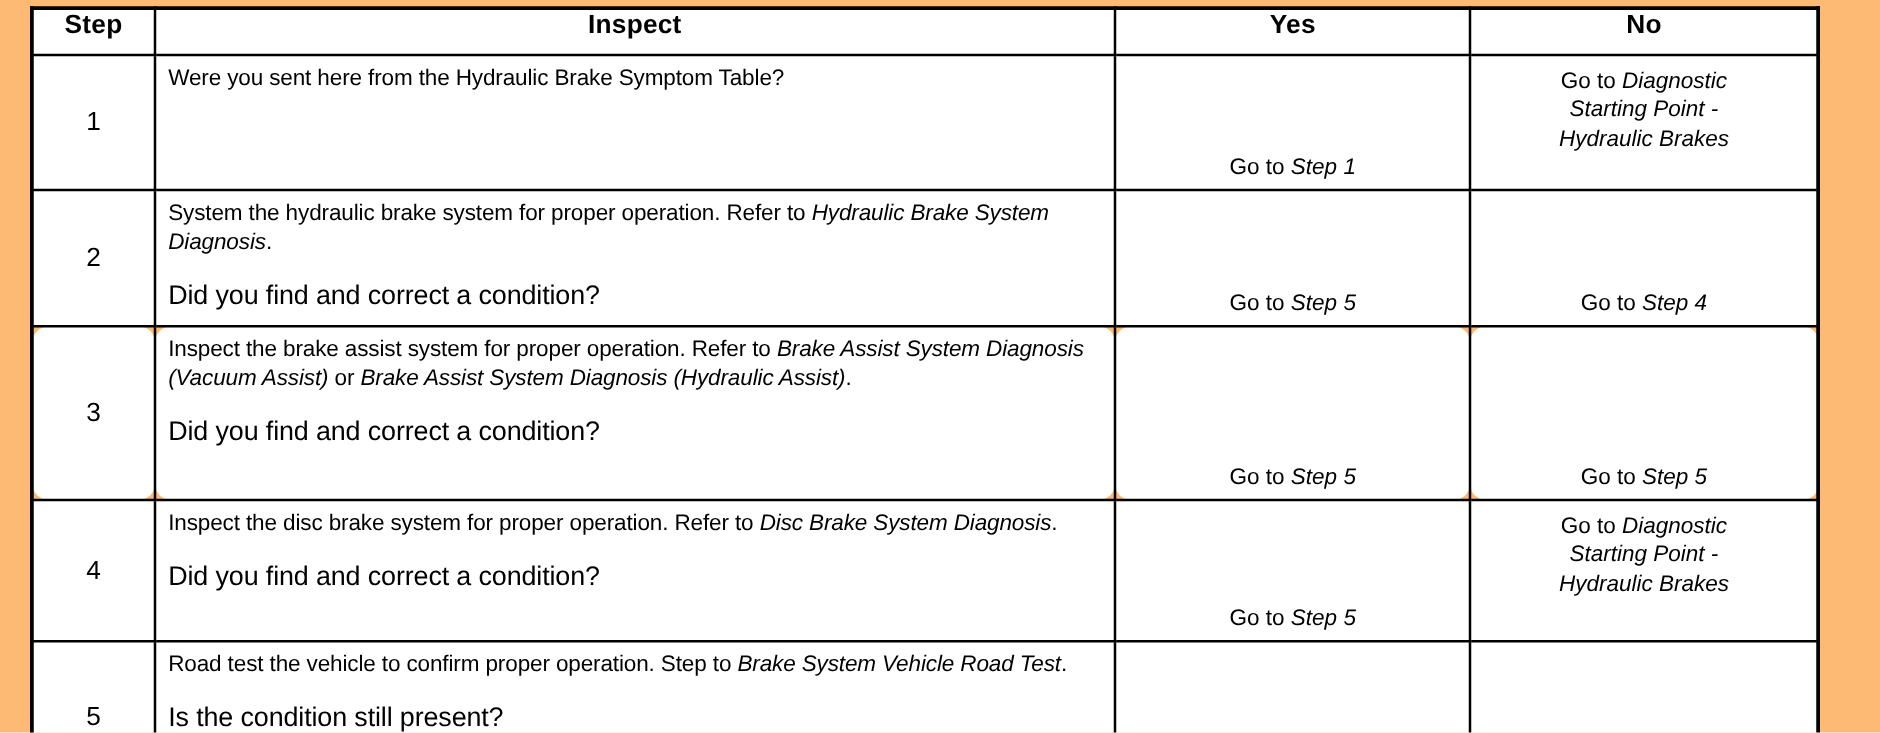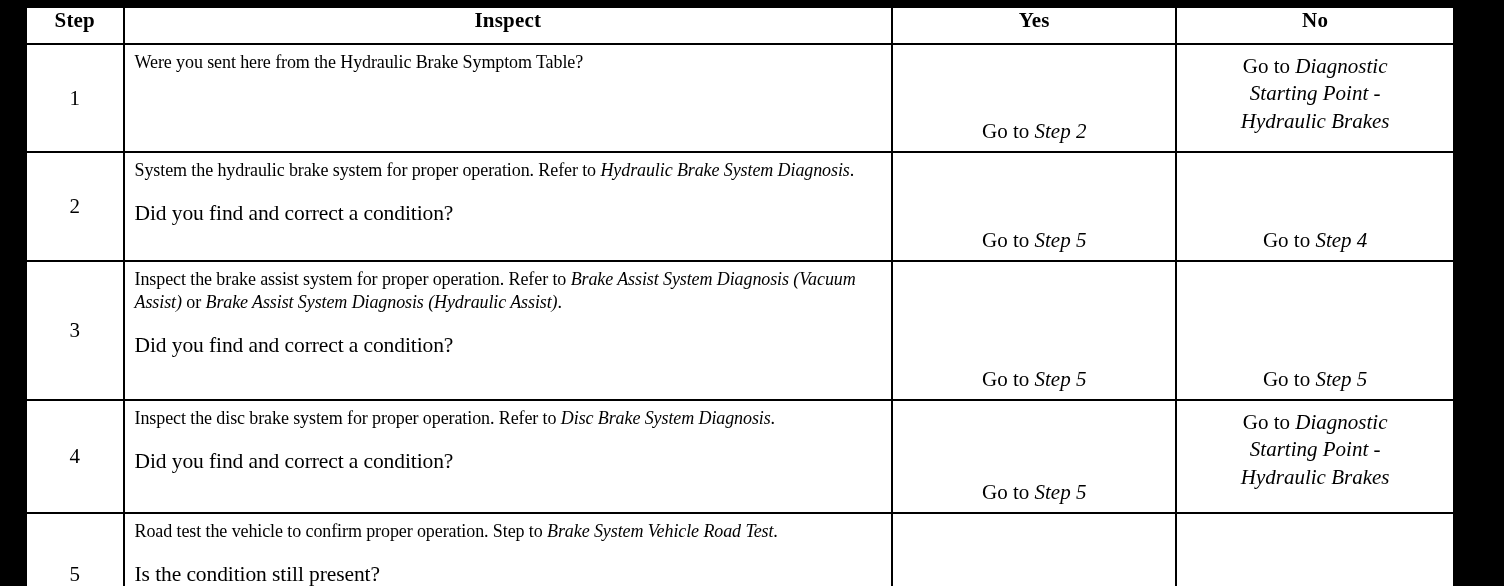--- a/index.html
+++ b/index.html
@@ -12,22 +12,21 @@
     height: 586px;
     font-family: "Liberation Sans", "DejaVu Sans", sans-serif;
     color: #000000;
     overflow: hidden;
   }
 
   .page {
     position: relative;
     width: 1504px;
     height: 586px;
-    background: #000000;
-    font-family: Liberation Serif, serif;
+    background: #fdba74;
   }
 
   
   .diag-table {
     position: absolute;
     left: 24px;
     top: 5px;
     width: 1432px;
     border-collapse: collapse;
     table-layout: fixed;
@@ -85,36 +84,36 @@
   }
   .action-cell em {
     font-style: italic;
   }
 
   
   td.result-cell {
     text-align: center;
     vertical-align: bottom;
     padding: 4px 6px 6px 6px;
-    font-size: 21px;
+    font-size: 18px;
     line-height: 1.3;
   }
   td.result-cell.top-aligned {
     vertical-align: top;
     padding-top: 8px;
   }
   .result-cell em {
     font-style: italic;
   }
   .result-line { display: block; }
 
   
   tr.r1 td { height: 92px; }
   tr.r2 td { height: 97px; }
-  tr.r3 td { height: 127px; }
+  tr.r3 td { height: 127px; border-radius: 13px; }
   tr.r4 td { height: 97px; }
   tr.r5 td { height: 110px; }
 </style>
 </head>
 <body>
 
 <div class="page">
 
   <table class="diag-table">
     <colgroup>
@@ -136,21 +135,21 @@
     <tbody>
 
       <tr class="r1">
         <td class="step-cell">1</td>
         <td class="action-cell">
           <div class="action-main">
             <span>Were you sent here from the Hydraulic Brake Symptom Table?</span><em></em><span></span>
           </div>
         </td>
         <td class="result-cell">
-          <span class="result-line"><span>Go to </span><em>Step 2</em></span>
+          <span class="result-line"><span>Go to </span><em>Step 1</em></span>
         </td>
         <td class="result-cell top-aligned">
           <span class="result-line"><span>Go to </span><em>Diagnostic</em></span>
           <em class="result-line">Starting Point -</em>
           <em class="result-line">Hydraulic Brakes</em>
         </td>
       </tr>
 
       <tr class="r2">
         <td class="step-cell">2</td>

